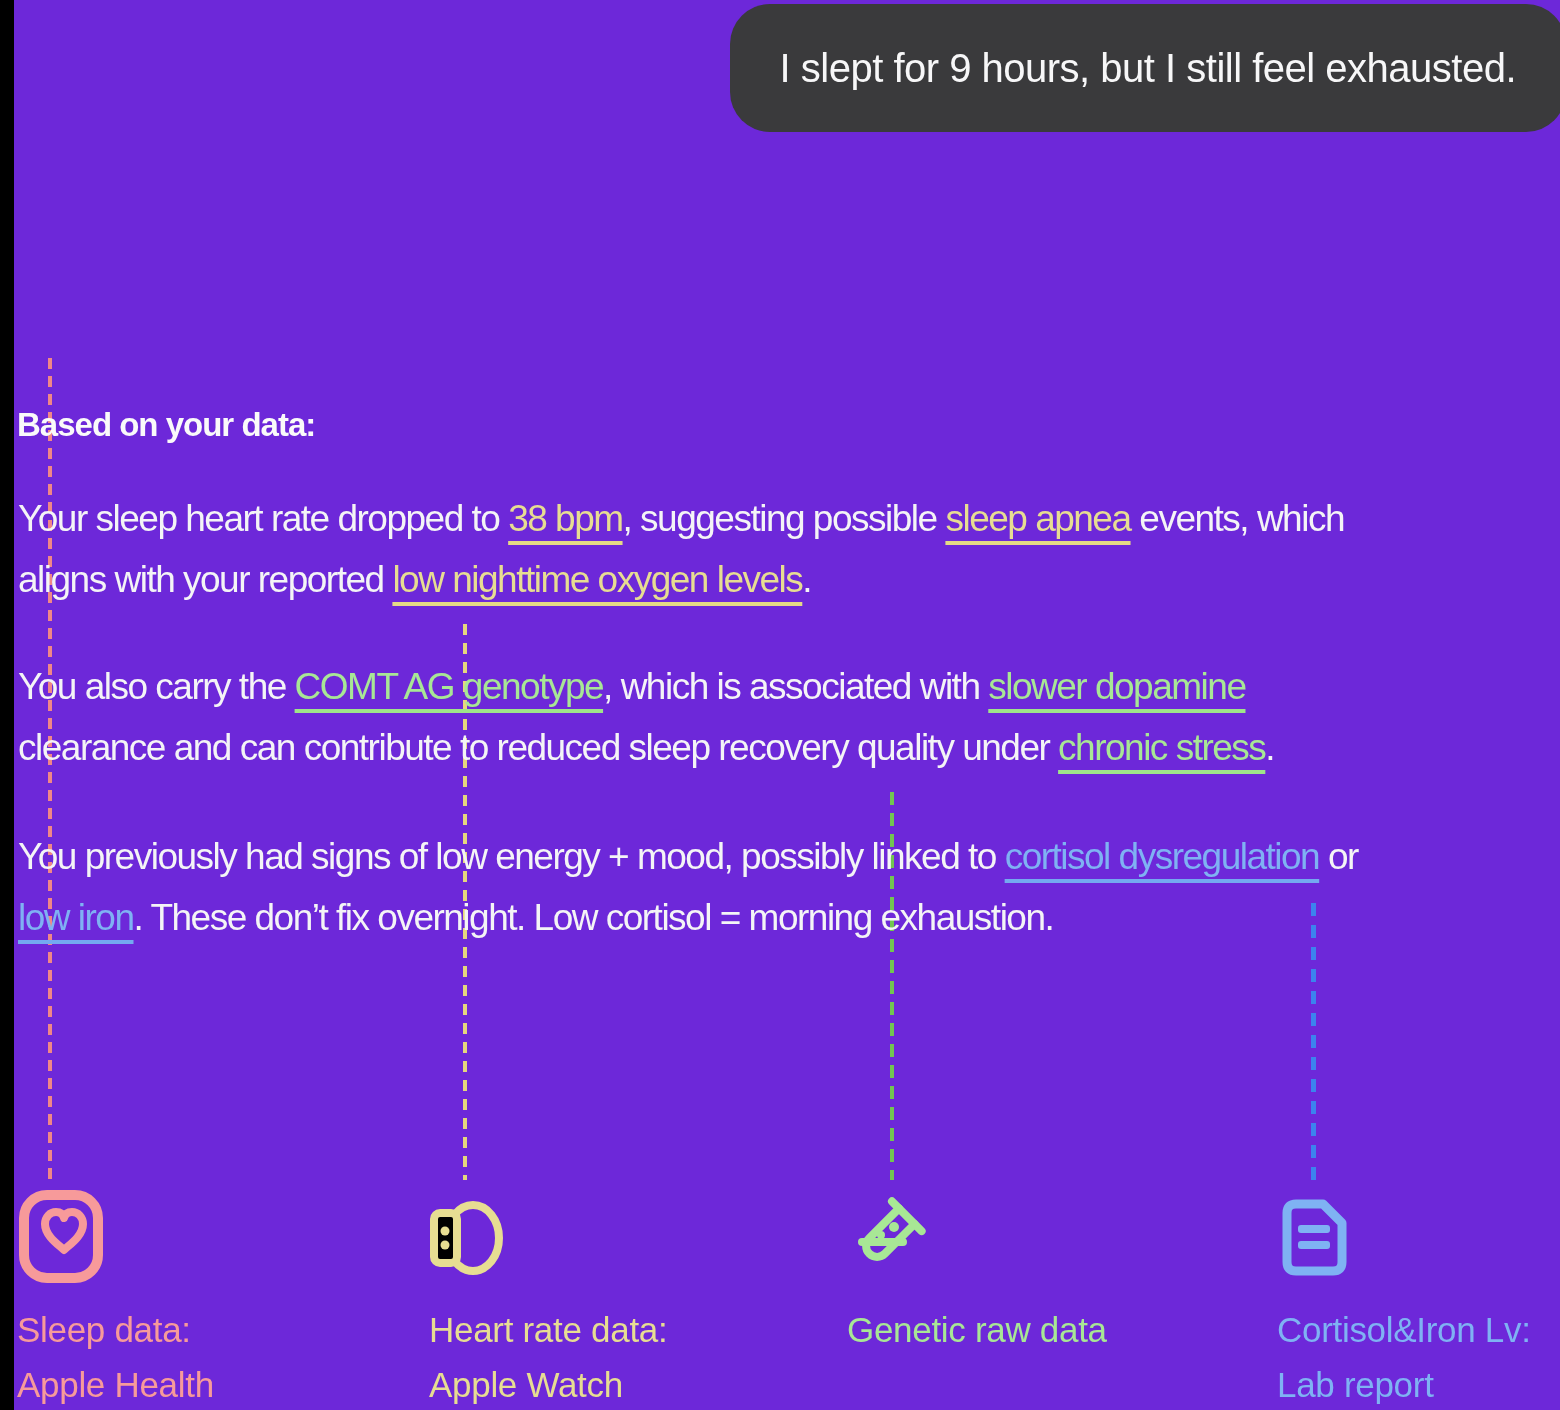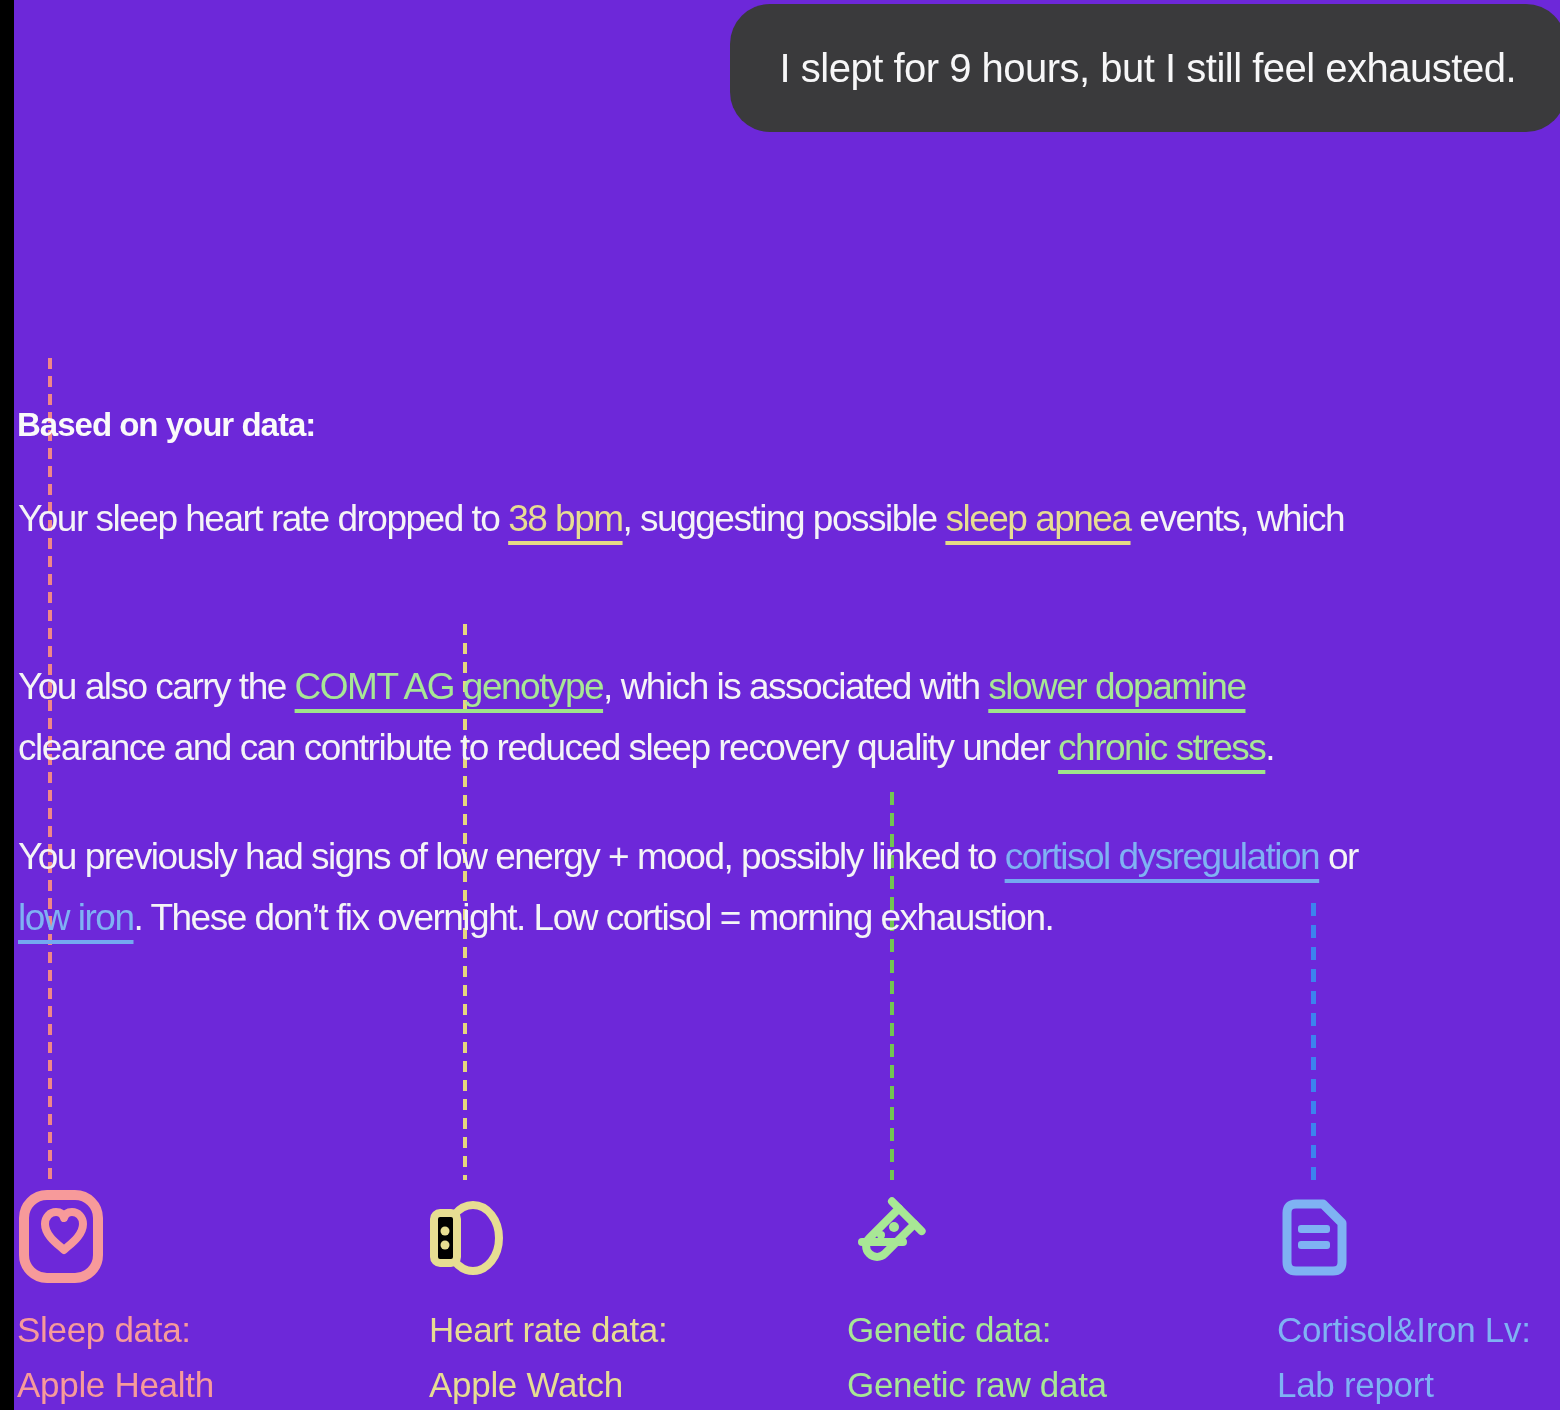--- a/index.html
+++ b/index.html
@@ -55,20 +55,21 @@
   <div class="dash dash-pink"></div>
   <div class="dash dash-yellow"></div>
   <div class="dash dash-green"></div>
   <div class="dash dash-blue"></div>
 
 
   <div class="heading">Based on your data:</div>
 
   <div class="para" style="top:488px">
     <div class="line"><span>Your sleep heart rate dropped to </span><span class="hl yellow">38 bpm</span><span>, suggesting possible </span><span class="hl yellow">sleep apnea</span><span> events, which</span></div>
+    <div class="line"><span>aligns with your reported </span><span class="hl yellow">low nighttime oxygen levels</span><span>.</span></div>
   </div>
 
   <div class="para" style="top:826px">
     <div class="line"><span>You previously had signs of low energy + mood, possibly linked to </span><span class="hl blue">cortisol dysregulation</span><span> or</span></div>
     <div class="line"><span class="hl blue">low iron</span><span>. These don’t fix overnight. Low cortisol = morning exhaustion.</span></div>
   </div>
 
   <div class="para" style="top:656px">
     <div class="line"><span>You also carry the </span><span class="hl green">COMT AG genotype</span><span>, which is associated with </span><span class="hl green">slower dopamine</span></div>
     <div class="line"><span>clearance and can contribute to reduced sleep recovery quality under </span><span class="hl green">chronic stress</span><span>.</span></div>
@@ -97,21 +98,20 @@
   <svg class="icon" style="left:836px;top:1200px" width="74" height="76" viewBox="0 0 74 76">
     <g transform="rotate(45 37 36)">
       <path d="M26 8 L26 50 A11 11 0 0 0 48 50 L48 8" fill="none" stroke="#A8E795" stroke-width="8" stroke-linecap="round"></path>
       <path d="M16 8 L58 8" stroke="#A8E795" stroke-width="8" stroke-linecap="round"></path>
     </g>
     <path d="M12 42 L53 42" stroke="#A8E795" stroke-width="8" stroke-linecap="round"></path>
     <circle cx="44" cy="27" r="5" fill="#A8E795"></circle>
     <circle cx="31" cy="35" r="4" fill="#A8E795"></circle>
   </svg>
   <div class="src-label lbl-green" style="left:833px">
-    <div>Genetic data:</div>
     <div>Genetic raw data</div>
   </div>
 
   <svg class="icon" style="left:1268px;top:1199px" width="66" height="80" viewBox="0 0 66 80">
     <path d="M14 5 H41 L60 24 V63 Q60 72 51 72 H14 Q5 72 5 63 V14 Q5 5 14 5 Z" fill="none" stroke="#7FB2F3" stroke-width="9" stroke-linejoin="round"></path>
     <rect x="16" y="26" width="32" height="8" rx="3" fill="#7FB2F3"></rect>
     <rect x="16" y="42" width="32" height="8" rx="3" fill="#7FB2F3"></rect>
   </svg>
   <div class="src-label lbl-blue" style="left:1263px">
     <div>Cortisol&amp;Iron Lv:</div>

